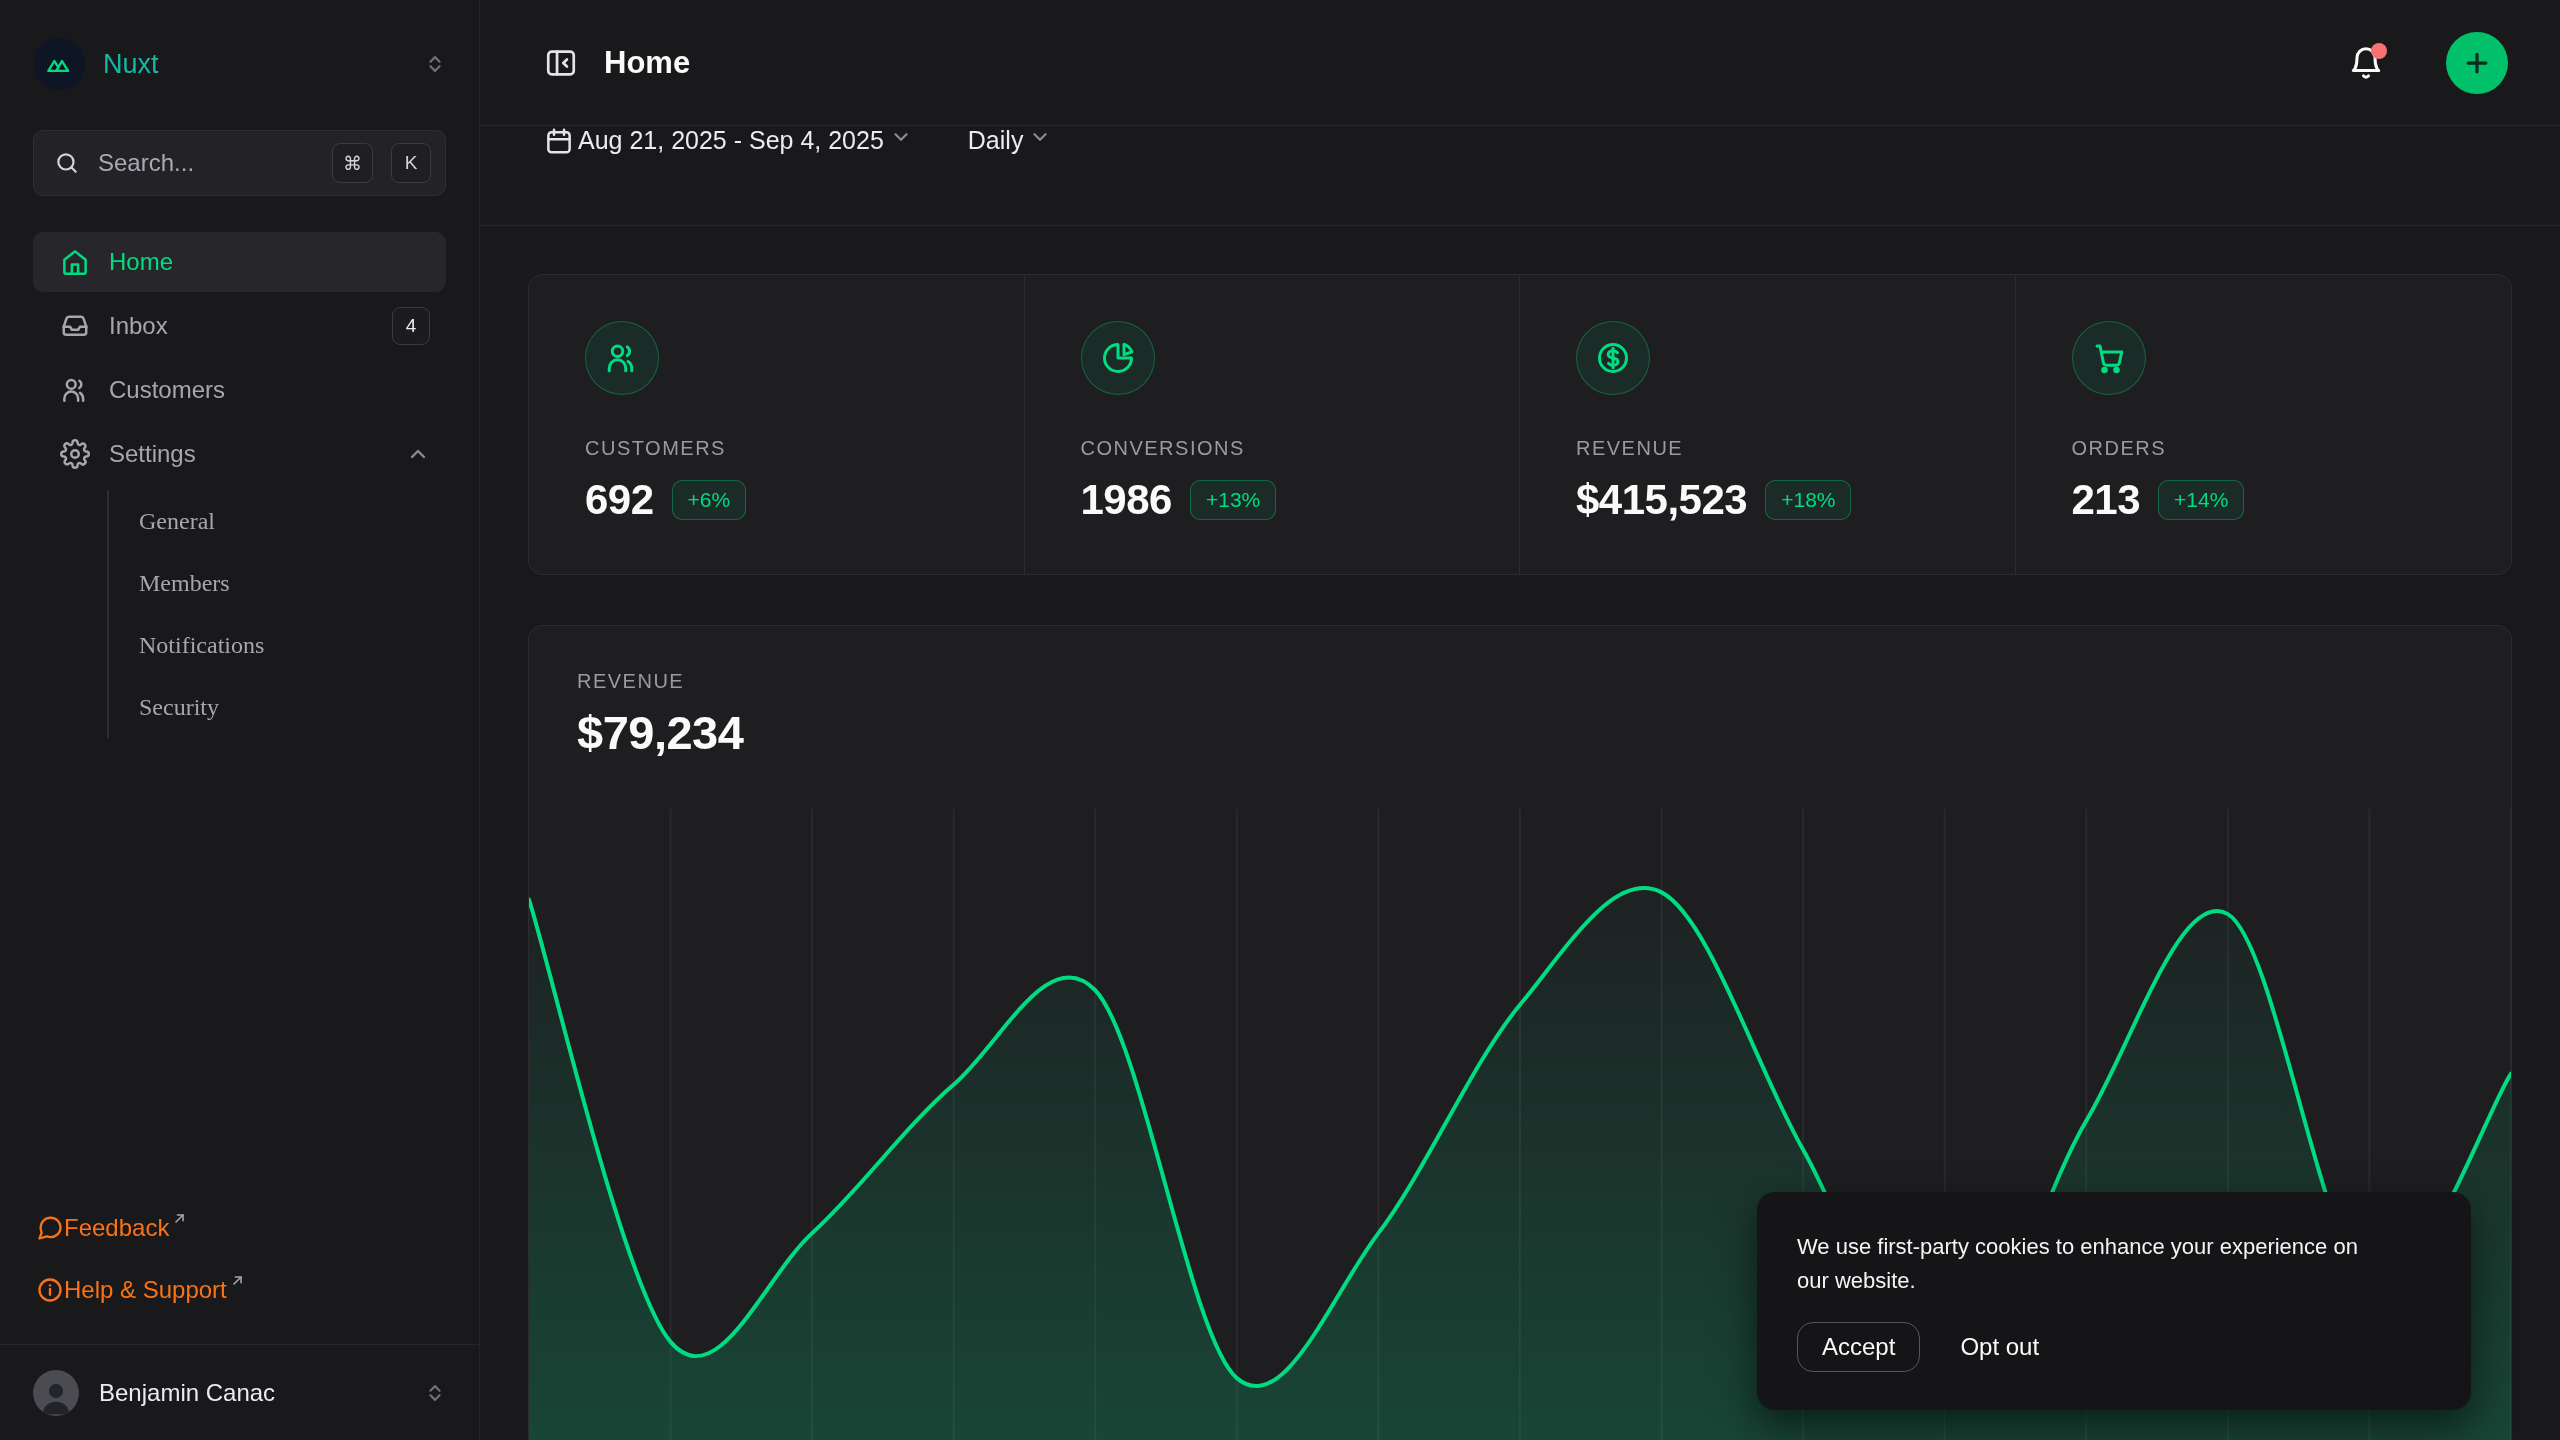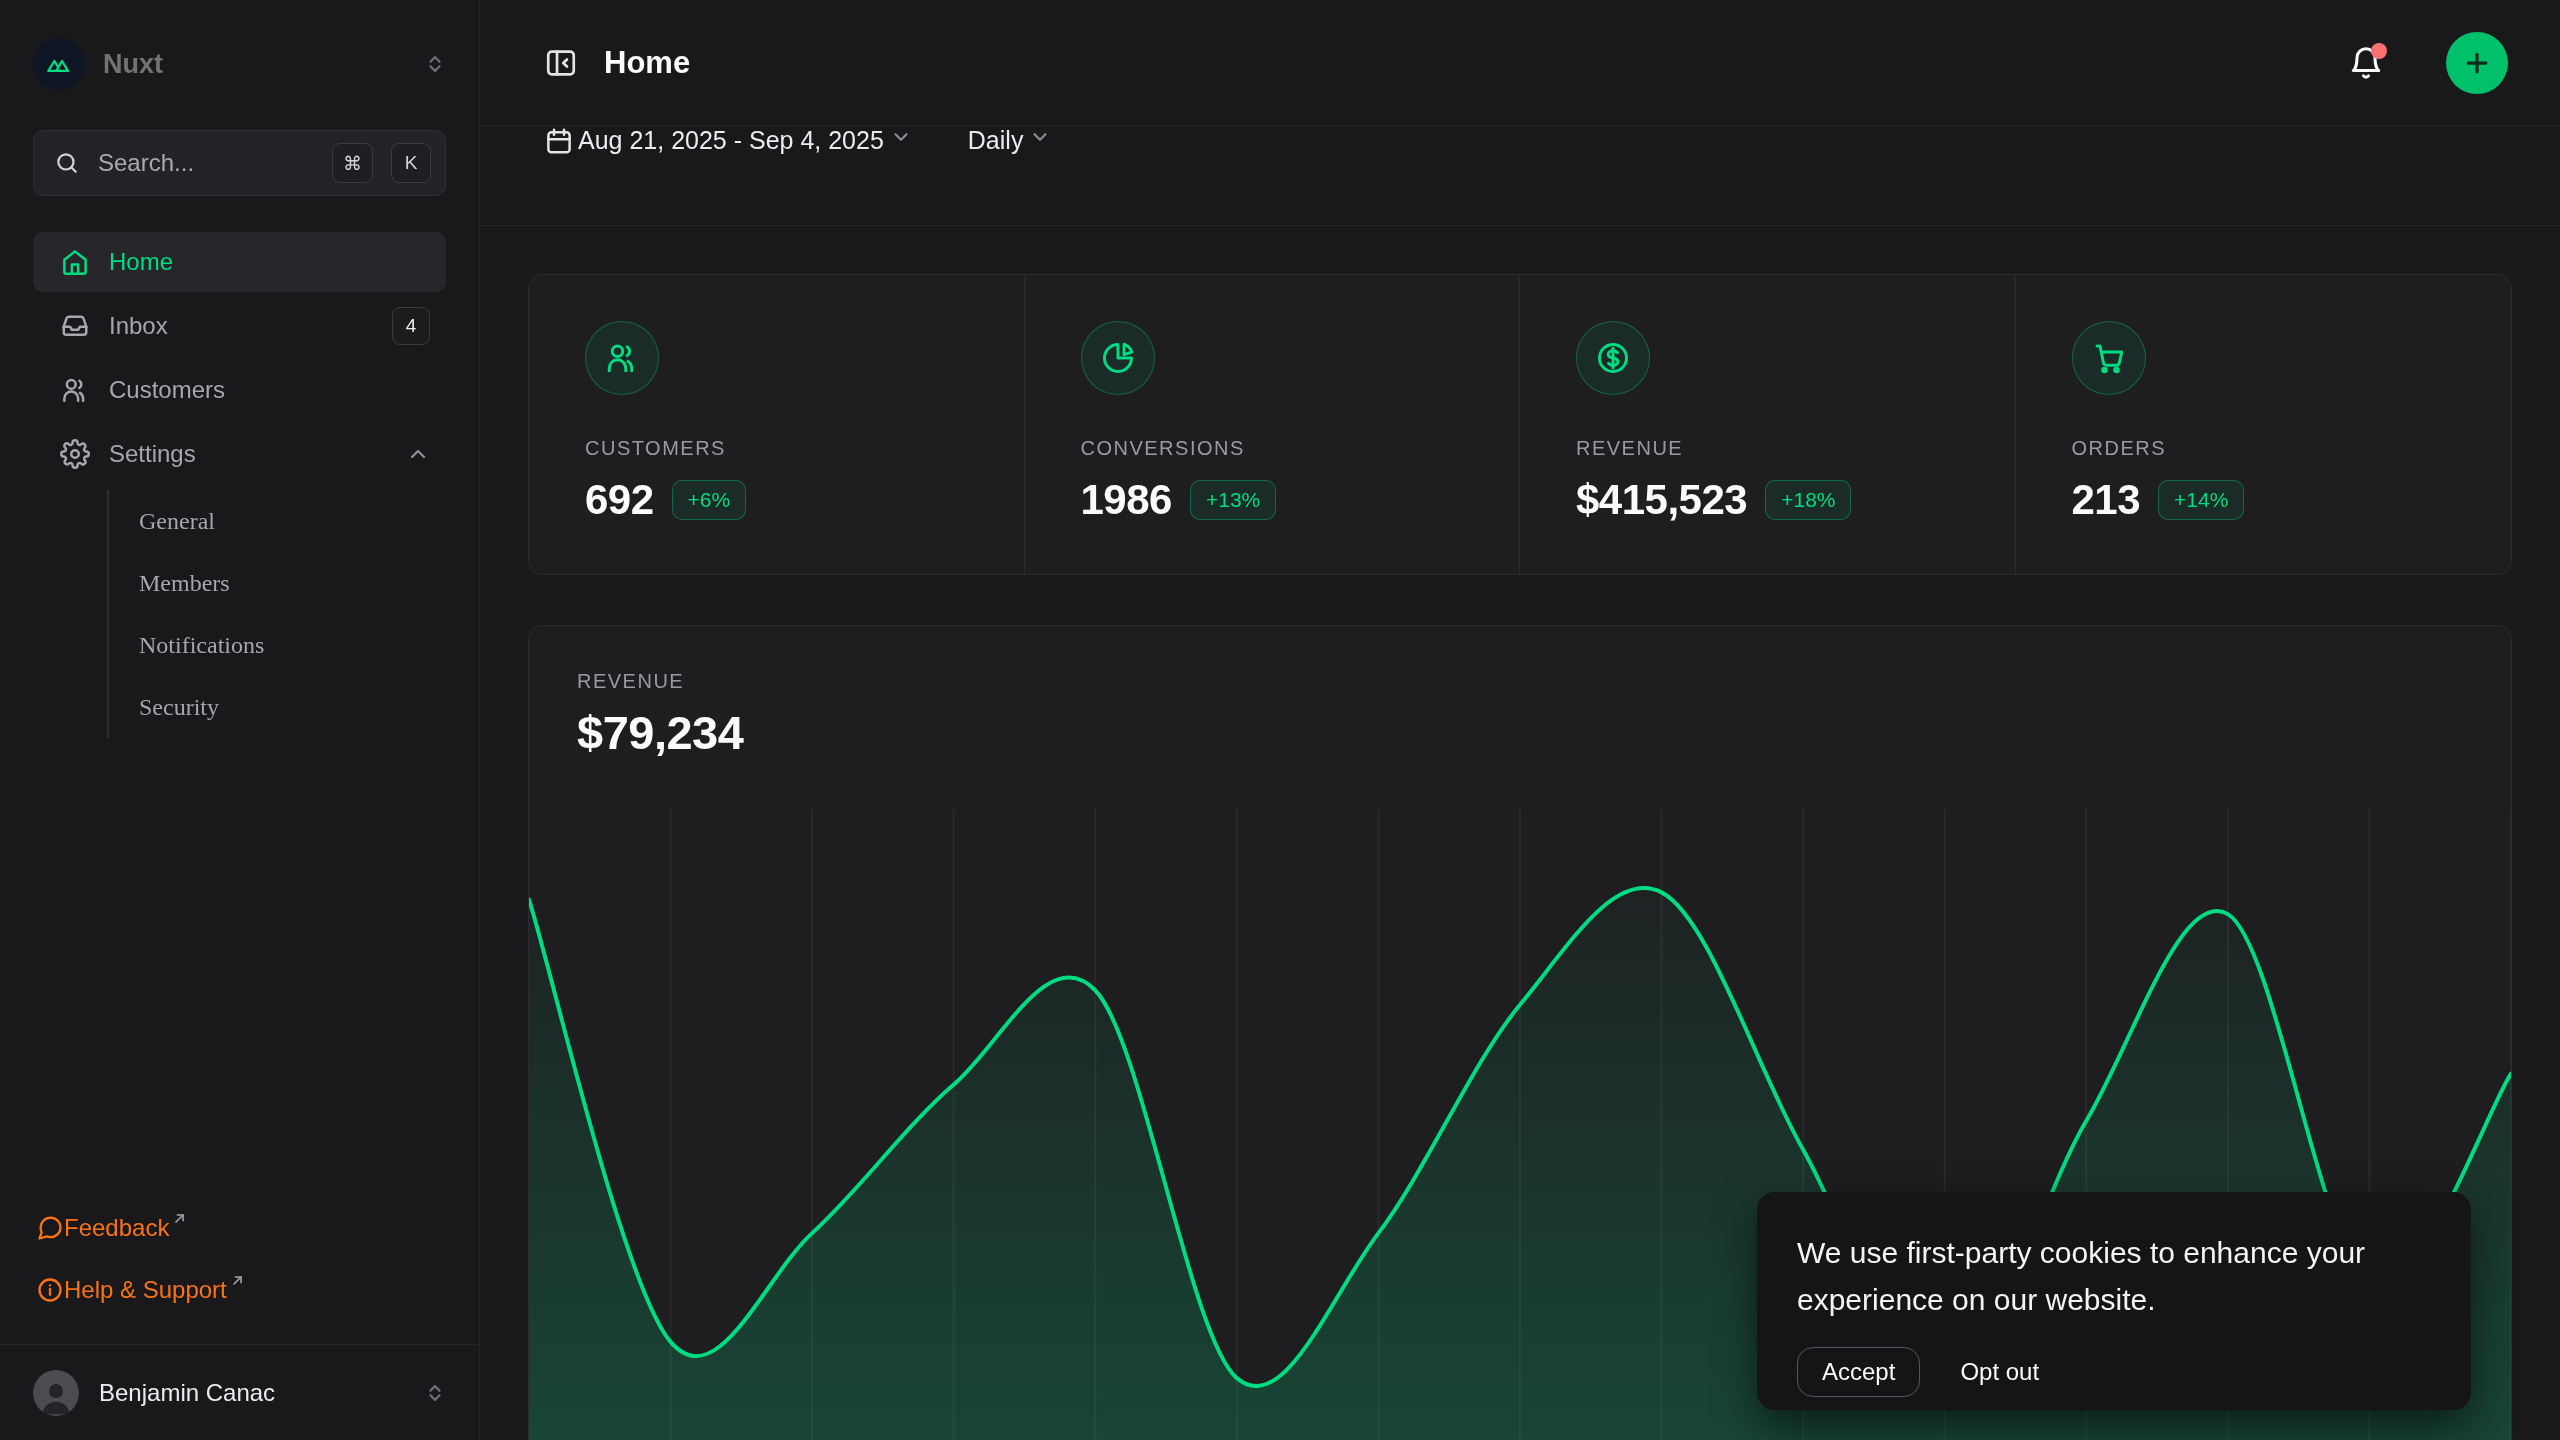--- a/index.html
+++ b/index.html
@@ -29,21 +29,21 @@
     position:relative;
   }
   .brand-row{
     margin:0 33px 28px 33px;height:76px;
     display:flex;align-items:center;gap:18px;cursor:pointer;
   }
   .brand-logo{
     width:52px;height:52px;border-radius:50%;
     background:#0e1524;display:flex;align-items:center;justify-content:center;
   }
-  .brand-name{font-size:27px;font-weight:700;color:#737373;flex:1;}
+  .brand-name{font-size:27px;font-weight:400;color:#14b8a6;flex:1;}
   .updown{color:#6f6f78;}
   .search-box{
     margin:0 33px;height:66px;border-radius:10px;
     background:#232327;border:1px solid #2e2e33;
     display:flex;align-items:center;gap:18px;padding:0 14px 0 20px;
     cursor:text;
   }
   .search-box .mag{color:#d4d4d8;}
   .search-placeholder{flex:1;font-size:24px;color:#a9a9b2;}
   .kbd{
@@ -148,21 +148,21 @@
   .revenue-label{font-size:20px;font-weight:500;color:var(--muted);letter-spacing:1.5px;}
   .revenue-value{margin-top:12px;font-size:47px;font-weight:700;color:#fafafa;letter-spacing:-0.5px;}
   .chart-wrap{position:absolute;left:0;right:0;top:183px;bottom:0;}
   .chart-wrap svg{width:100%;height:100%;}
   
   .cookie-banner{
     position:absolute;left:1757px;top:1192px;width:714px;height:218px;
     background:#151517;border-radius:18px;padding:38px 40px;
     box-shadow:0 16px 40px rgba(0,0,0,0.55);z-index:10;
   }
-  .cookie-text{font-size:30px;line-height:1.55;color:#f4f4f5;max-width:580px;}
+  .cookie-text{font-size:22px;line-height:1.55;color:#f4f4f5;max-width:580px;}
   .cookie-actions{margin-top:24px;display:flex;align-items:center;gap:40px;}
   .accept-btn{
     background:transparent;border:1.5px solid #55555e;border-radius:16px;
     padding:10px 24px;font-size:24px;font-weight:500;color:#fafafa;cursor:pointer;
     font-family:inherit;
   }
   .optout-btn{
     background:none;border:none;font-size:24px;font-weight:500;color:#fafafa;
     cursor:pointer;font-family:inherit;padding:0;
   }

